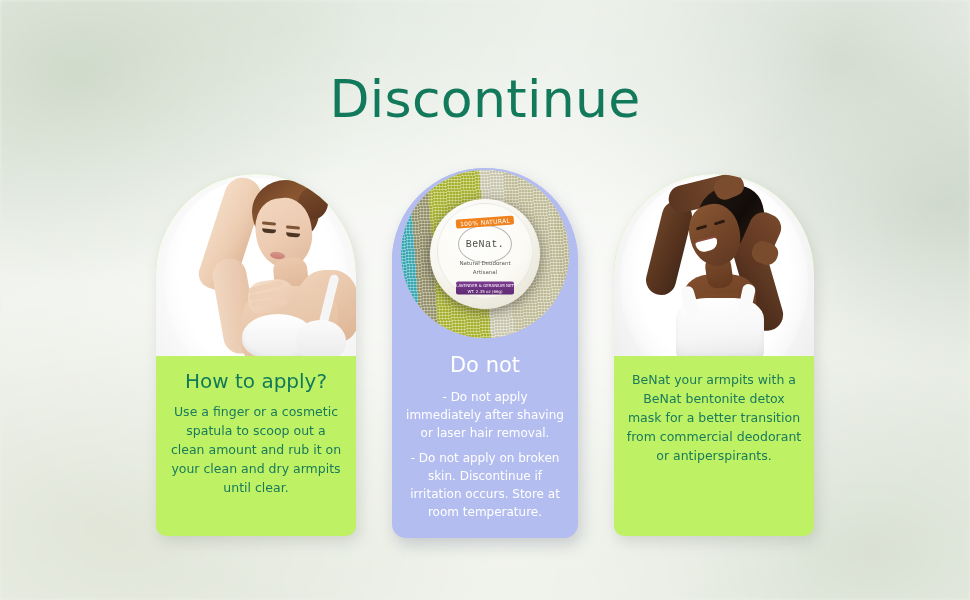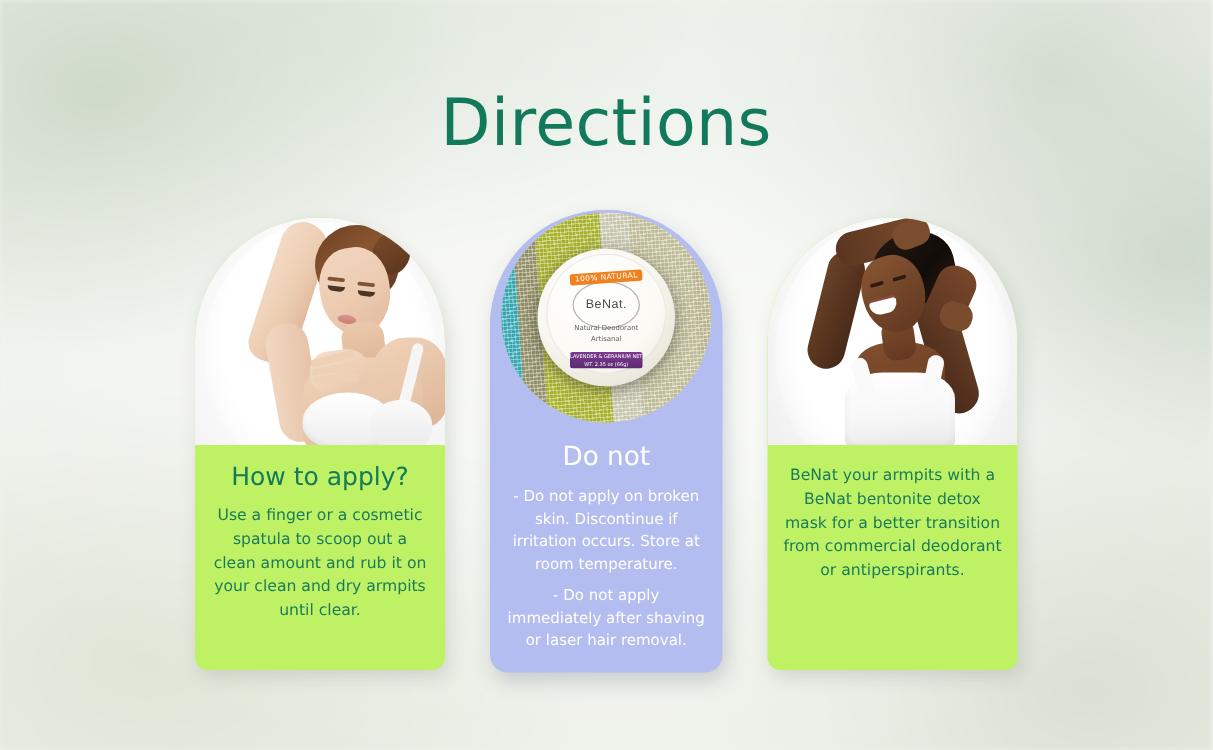--- a/index.html
+++ b/index.html
@@ -254,21 +254,21 @@
     position: absolute; left: 50%; top: 44%;
     transform: translate(-50%,-50%);
     width: 52px; height: 36px;
     border: 1.2px solid rgba(90,90,90,0.45);
     border-radius: 50%;
   }
   .jar-brand {
     position: absolute; left: 50%; top: 44%;
     transform: translate(-50%,-50%);
     font-size: 10px; color: #4a4a46; letter-spacing: 0.4px;
-    font-family: Liberation Sans, sans-serif;
+    font-family: Liberation Mono, monospace;
   }
   .jar-badge {
     position: absolute; left: 50%; top: 31%;
     transform: translate(-50%,-50%) rotate(-4deg);
     padding: 1px 4px;
     background: #f0821e;
     color: #fff; font-size: 6px; letter-spacing: 0.3px;
     border-radius: 2px;
     font-family: "DejaVu Sans", sans-serif;
   }
@@ -415,21 +415,21 @@
     line-height: 1.5;
   }
   .card-text + .card-text { margin-top: 7px; }
 </style>
 </head>
 <body>
 
 <div id="bg-layer"></div>
 <div id="bg-haze"></div>
 
-<h1 id="page-title">Directions</h1>
+<h1 id="page-title">Discontinue</h1>
 
 <div id="cards">
 
   <div class="card side">
     <div class="photo photo-apply">
       <div class="halo"></div>
       <div class="ap-arm-up"></div>
       <div class="ap-arm-fore"></div>
       <div class="ap-hair"></div>
       <div class="ap-bun"></div>
@@ -469,22 +469,22 @@
         <div class="jar-badge">100% NATURAL</div>
         <div class="jar-brand">BeNat.</div>
         <div class="jar-sub">Natural Deodorant
 Artisanal</div>
         <div class="jar-strip">LAVENDER &amp; GERANIUM
 NET WT. 2.35 oz (66g)</div>
       </div>
     </div>
     <div class="card-body">
       <h2 class="card-heading">Do not</h2>
+      <p class="card-text">- Do not apply immediately after shaving or laser hair removal.</p>
       <p class="card-text">- Do not apply on broken skin. Discontinue if irritation occurs. Store at room temperature.</p>
-      <p class="card-text">- Do not apply immediately after shaving or laser hair removal.</p>
     </div>
   </div>
 
   <div class="card side">
     <div class="photo photo-joy">
       <div class="halo"></div>
       <div class="jo-arm-l"></div>
       <div class="jo-forearm-l"></div>
       <div class="jo-arm-r"></div>
       <div class="jo-chest"></div>

